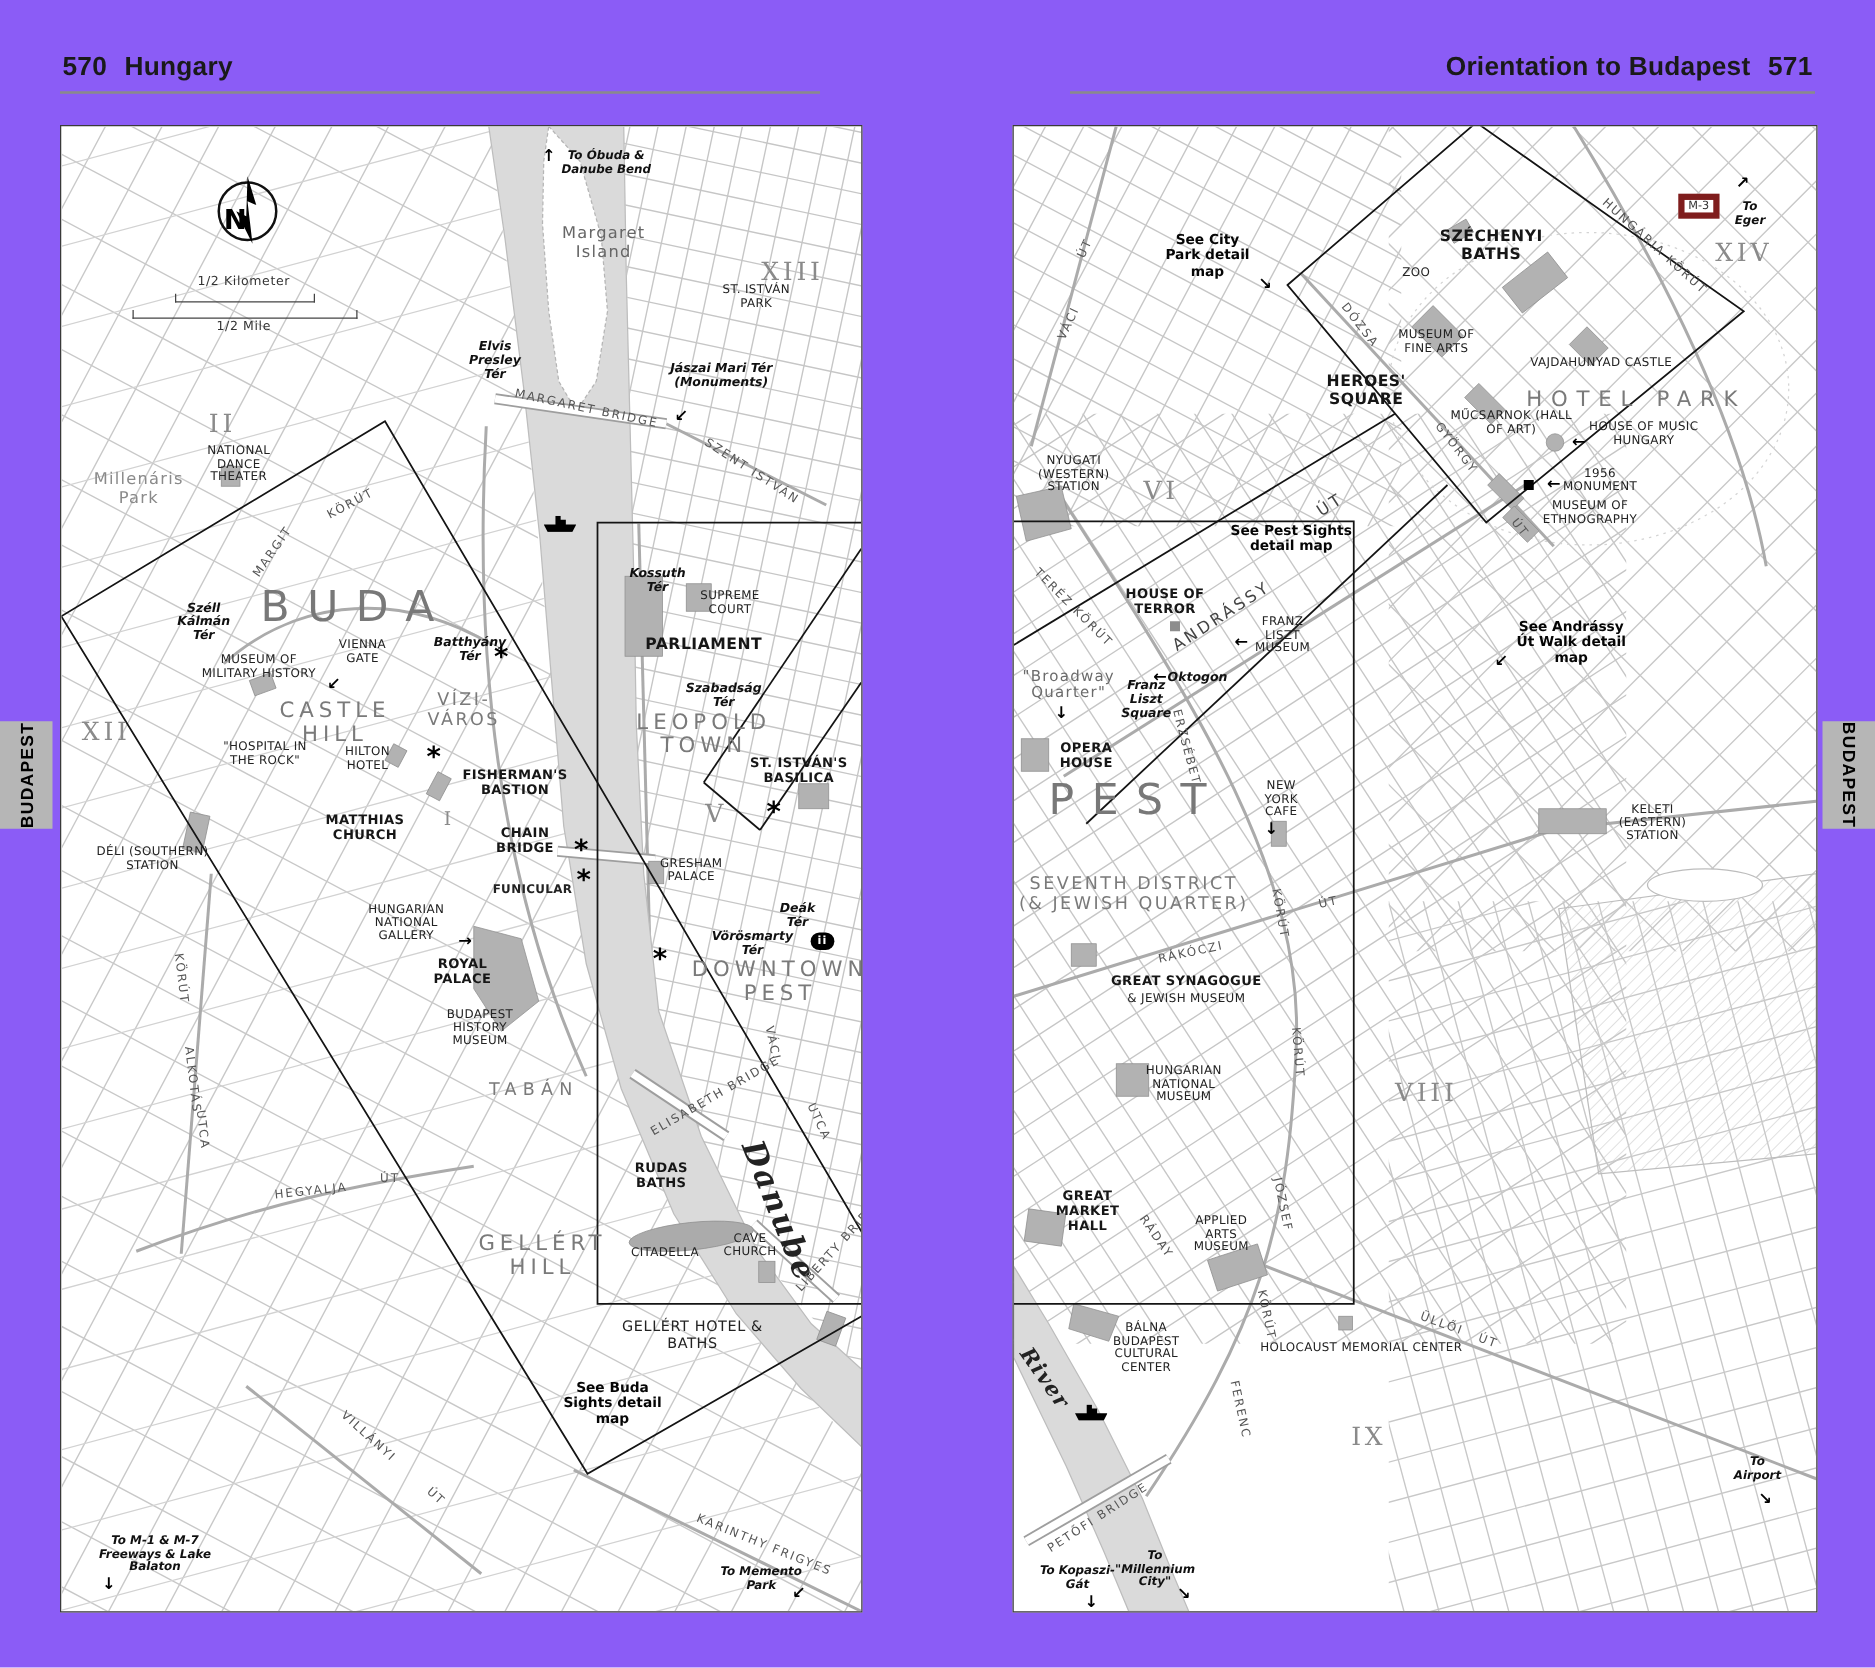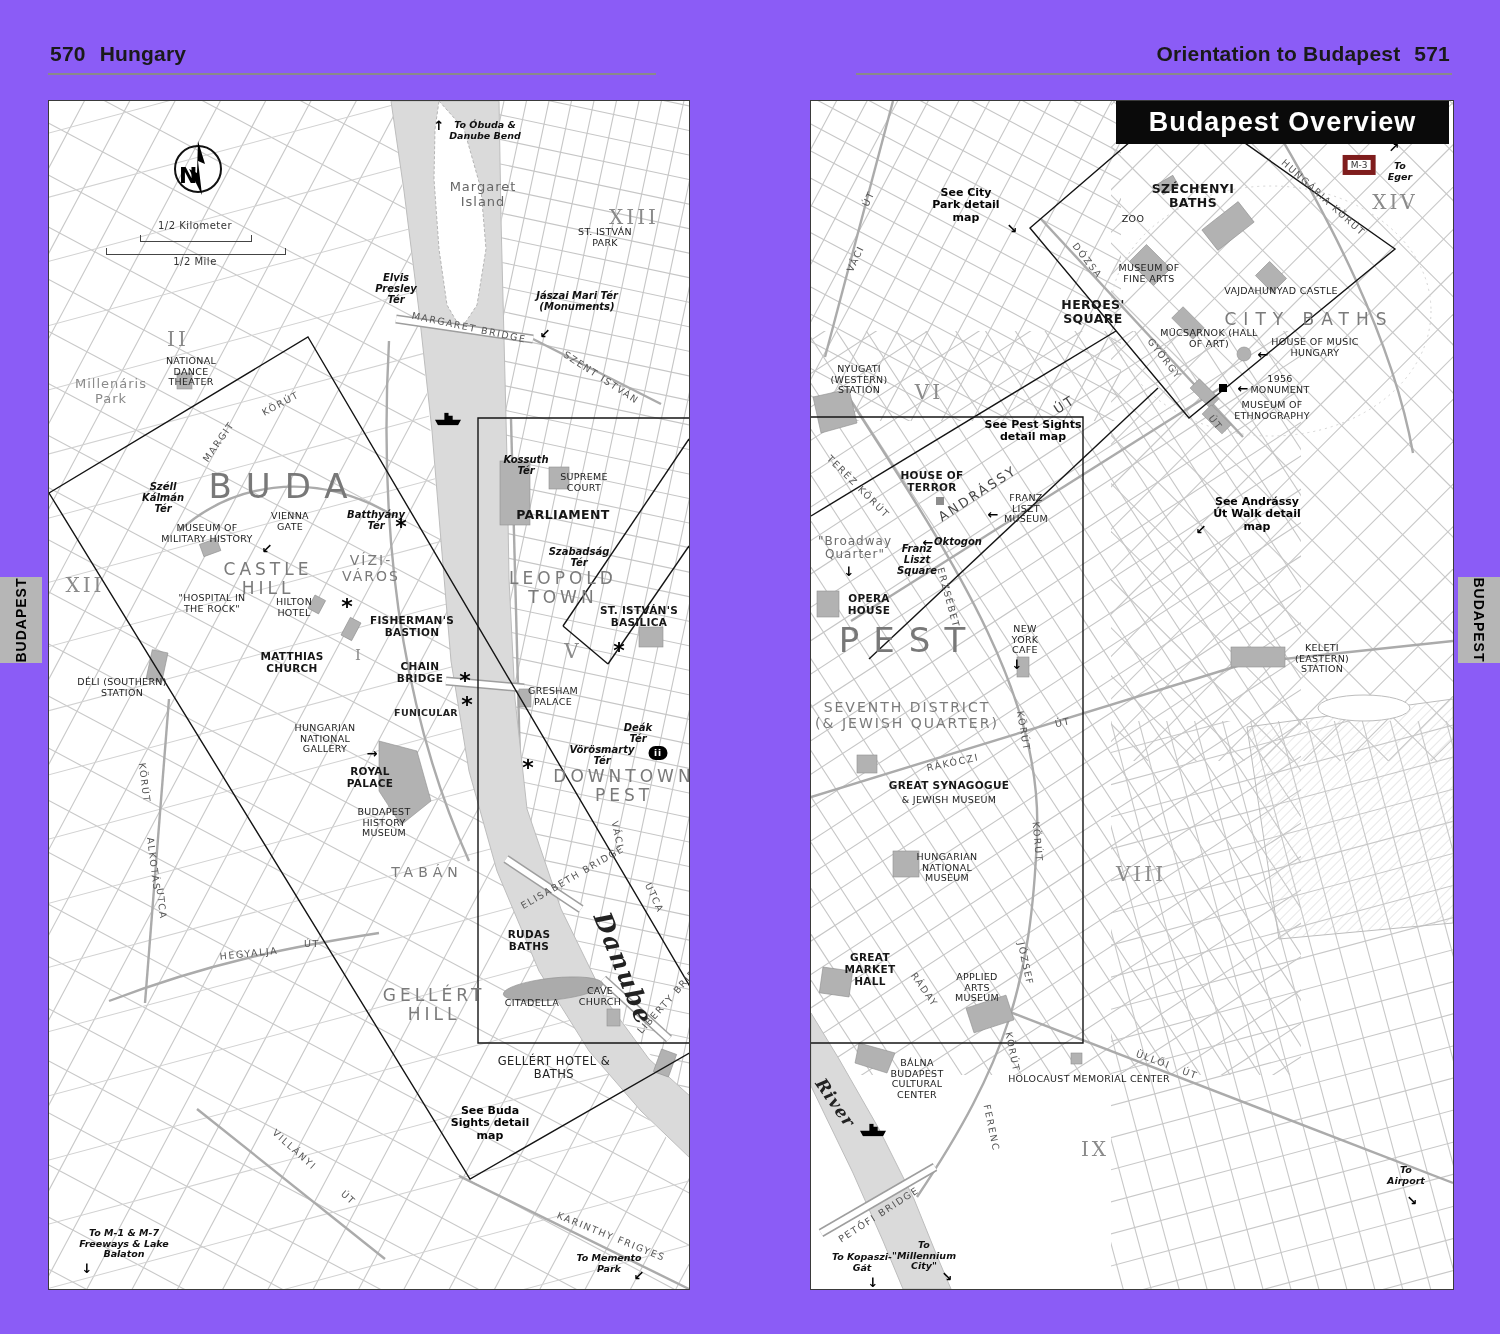--- a/index.html
+++ b/index.html
@@ -898,38 +898,37 @@
         <rect x="260" y="952" width="11" height="11"></rect>
       </g>
       <g stroke="#141414" stroke-width="1.4" fill="none">
         <polygon points="219,127 370,-3 584,148 378,317"></polygon>
         <polyline points="0,316 272,316 272,942 0,942"></polyline>
         <line x1="0" y1="415" x2="305" y2="230"></line>
         <line x1="58" y1="558" x2="347" y2="287"></line>
       </g>
     </svg>
 
-    <div id="banner">Budapest Overview</div>
 
     <div>
         <span class="lbl street" style="left: 45px; top: 158px; transform: translate(-50%, -50%) rotate(-65deg);">VÁCI</span>
         <span class="lbl street" style="left: 58px; top: 98px; transform: translate(-50%, -50%) rotate(-65deg);">ÚT</span>
         <span class="lbl note" style="width: 78px; left: 155px; top: 104px; transform: translate(-50%, -50%);">See City Park detail map</span>
         <span class="lbl poi" style="width: 92px; left: 48px; top: 279px; transform: translate(-50%, -50%);">NYUGATI (WESTERN) STATION</span>
         <span class="lbl roman" style="left: 118px; top: 291px; transform: translate(-50%, -50%);">VI</span>
         <span class="lbl sight-lg" style="width: 105px; left: 382px; top: 95px; transform: translate(-50%, -50%);">SZÉCHENYI BATHS</span>
         <span class="lbl poi" style="left: 322px; top: 118px; transform: translate(-50%, -50%);">ZOO</span>
         <span class="lbl street" style="left: 512px; top: 97px; transform: translate(-50%, -50%) rotate(42deg);">HUNGÁRIA KÖRÚT</span>
         <span class="lbl badge" style="left: 548px; top: 64px; transform: translate(-50%, -50%);">M-3</span>
         <span class="lbl to" style="width: 34px; left: 589px; top: 71px; transform: translate(-50%, -50%);">To Eger</span>
         <span class="lbl roman" style="left: 584px; top: 101px; transform: translate(-50%, -50%);">XIV</span>
         <span class="lbl poi" style="width: 82px; left: 338px; top: 173px; transform: translate(-50%, -50%);">MUSEUM OF FINE ARTS</span>
         <span class="lbl sight-lg" style="width: 100px; left: 282px; top: 211px; transform: translate(-50%, -50%);">HEROES' SQUARE</span>
         <span class="lbl poi" style="width: 125px; left: 470px; top: 190px; transform: translate(-50%, -50%);">VAJDAHUNYAD CASTLE</span>
-        <span class="lbl area-md-sp" style="left: 498px; top: 219px; transform: translate(-50%, -50%);">CITY BATHS</span>
+        <span class="lbl area-md-sp" style="left: 498px; top: 219px; transform: translate(-50%, -50%);">HOTEL PARK</span>
         <span class="lbl poi" style="width: 110px; left: 398px; top: 238px; transform: translate(-50%, -50%);">MŰCSARNOK (HALL OF ART)</span>
         <span class="lbl poi" style="width: 118px; left: 504px; top: 247px; transform: translate(-50%, -50%);">HOUSE OF MUSIC HUNGARY</span>
         <span class="lbl poi" style="width: 80px; left: 469px; top: 284px; transform: translate(-50%, -50%);">1956 MONUMENT</span>
         <span class="lbl poi" style="width: 120px; left: 461px; top: 310px; transform: translate(-50%, -50%);">MUSEUM OF ETHNOGRAPHY</span>
         <span class="lbl street" style="left: 276px; top: 160px; transform: translate(-50%, -50%) rotate(52deg);">DÓZSA</span>
         <span class="lbl street" style="left: 353px; top: 258px; transform: translate(-50%, -50%) rotate(52deg);">GYÖRGY</span>
         <span class="lbl street" style="left: 404px; top: 322px; transform: translate(-50%, -50%) rotate(52deg);">ÚT</span>
         <span class="lbl note" style="width: 100px; left: 446px; top: 413px; transform: translate(-50%, -50%);">See Andrássy Út Walk detail map</span>
         <span class="lbl note" style="width: 120px; left: 222px; top: 330px; transform: translate(-50%, -50%);">See Pest Sights detail map</span>
         <span class="lbl street" style="left: 47px; top: 386px; transform: translate(-50%, -50%) rotate(45deg);">TERÉZ KÖRÚT</span>

